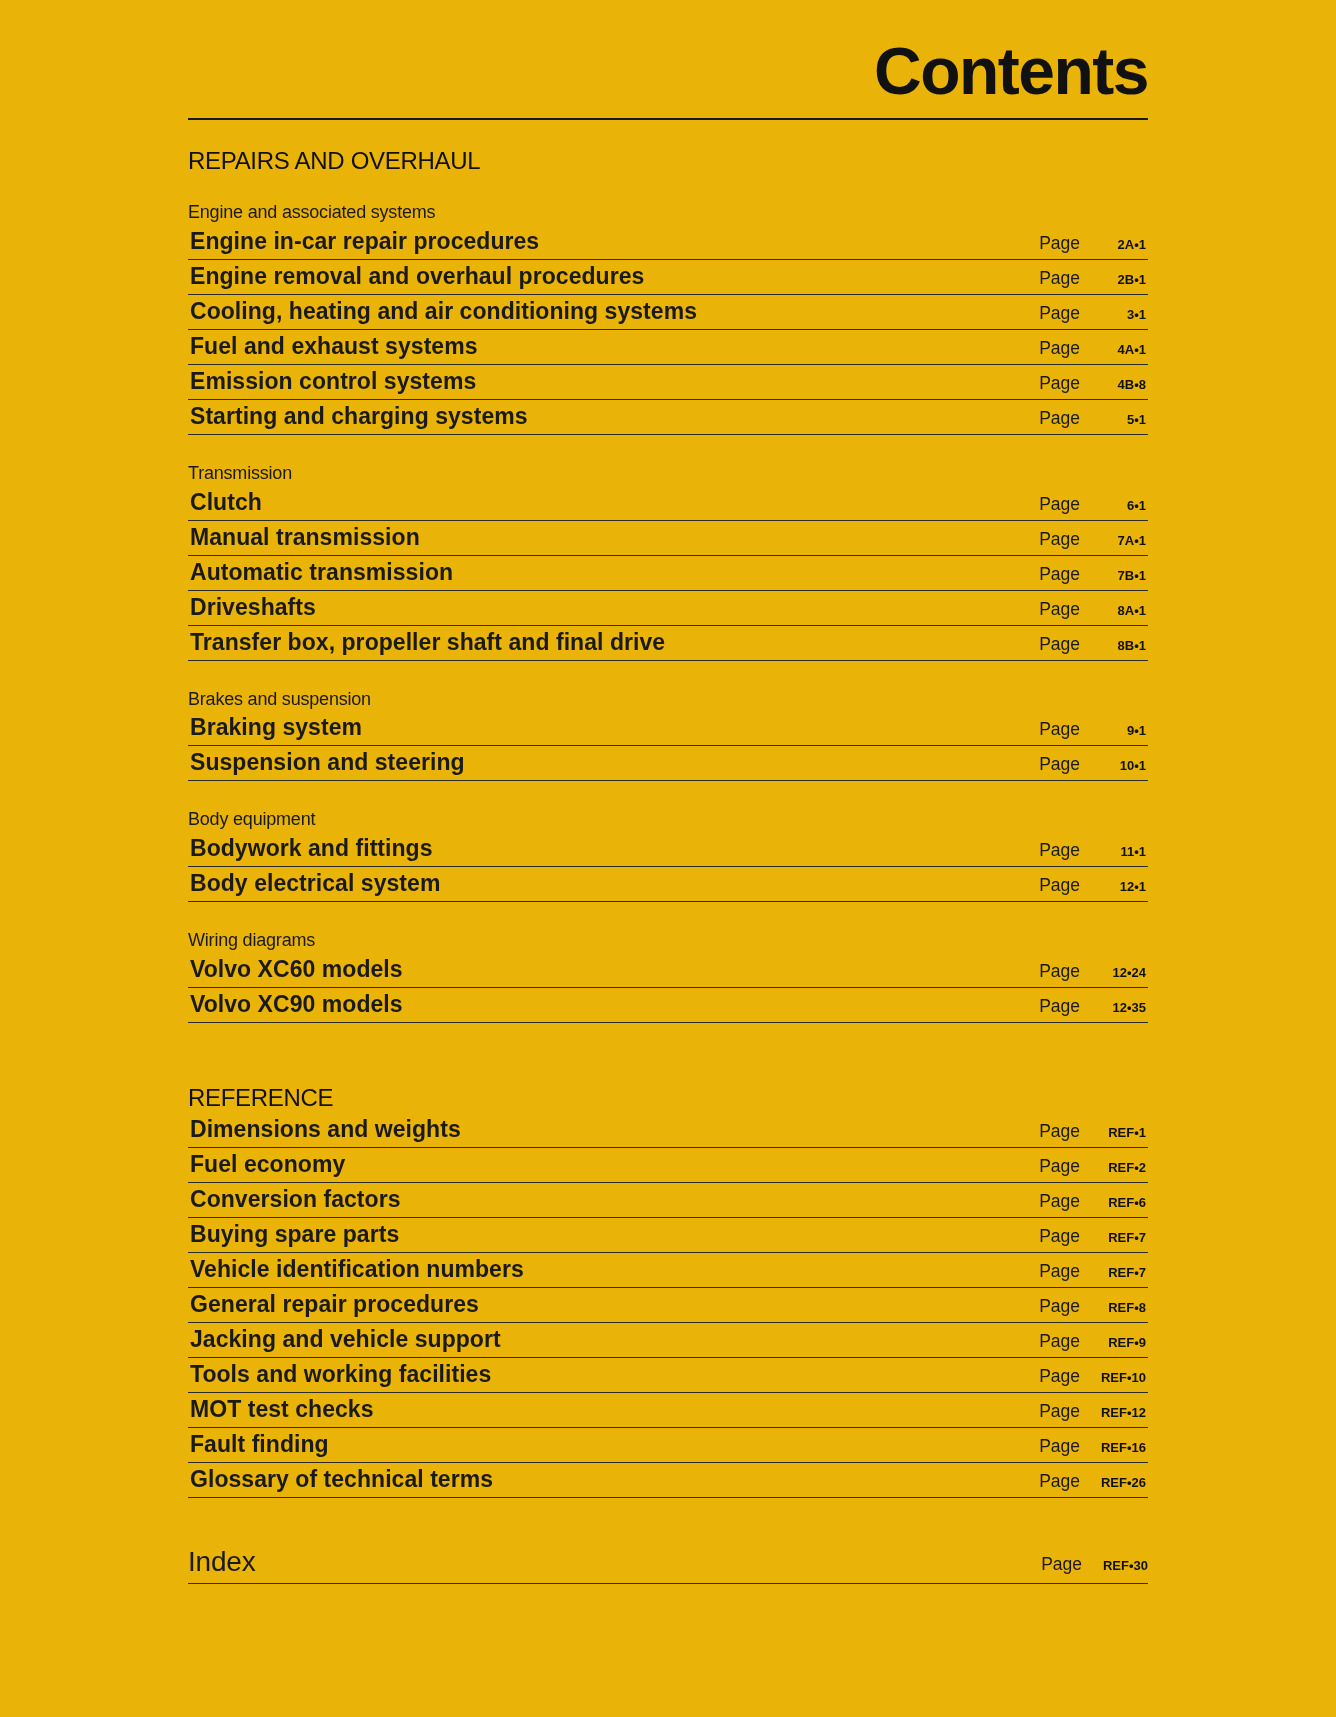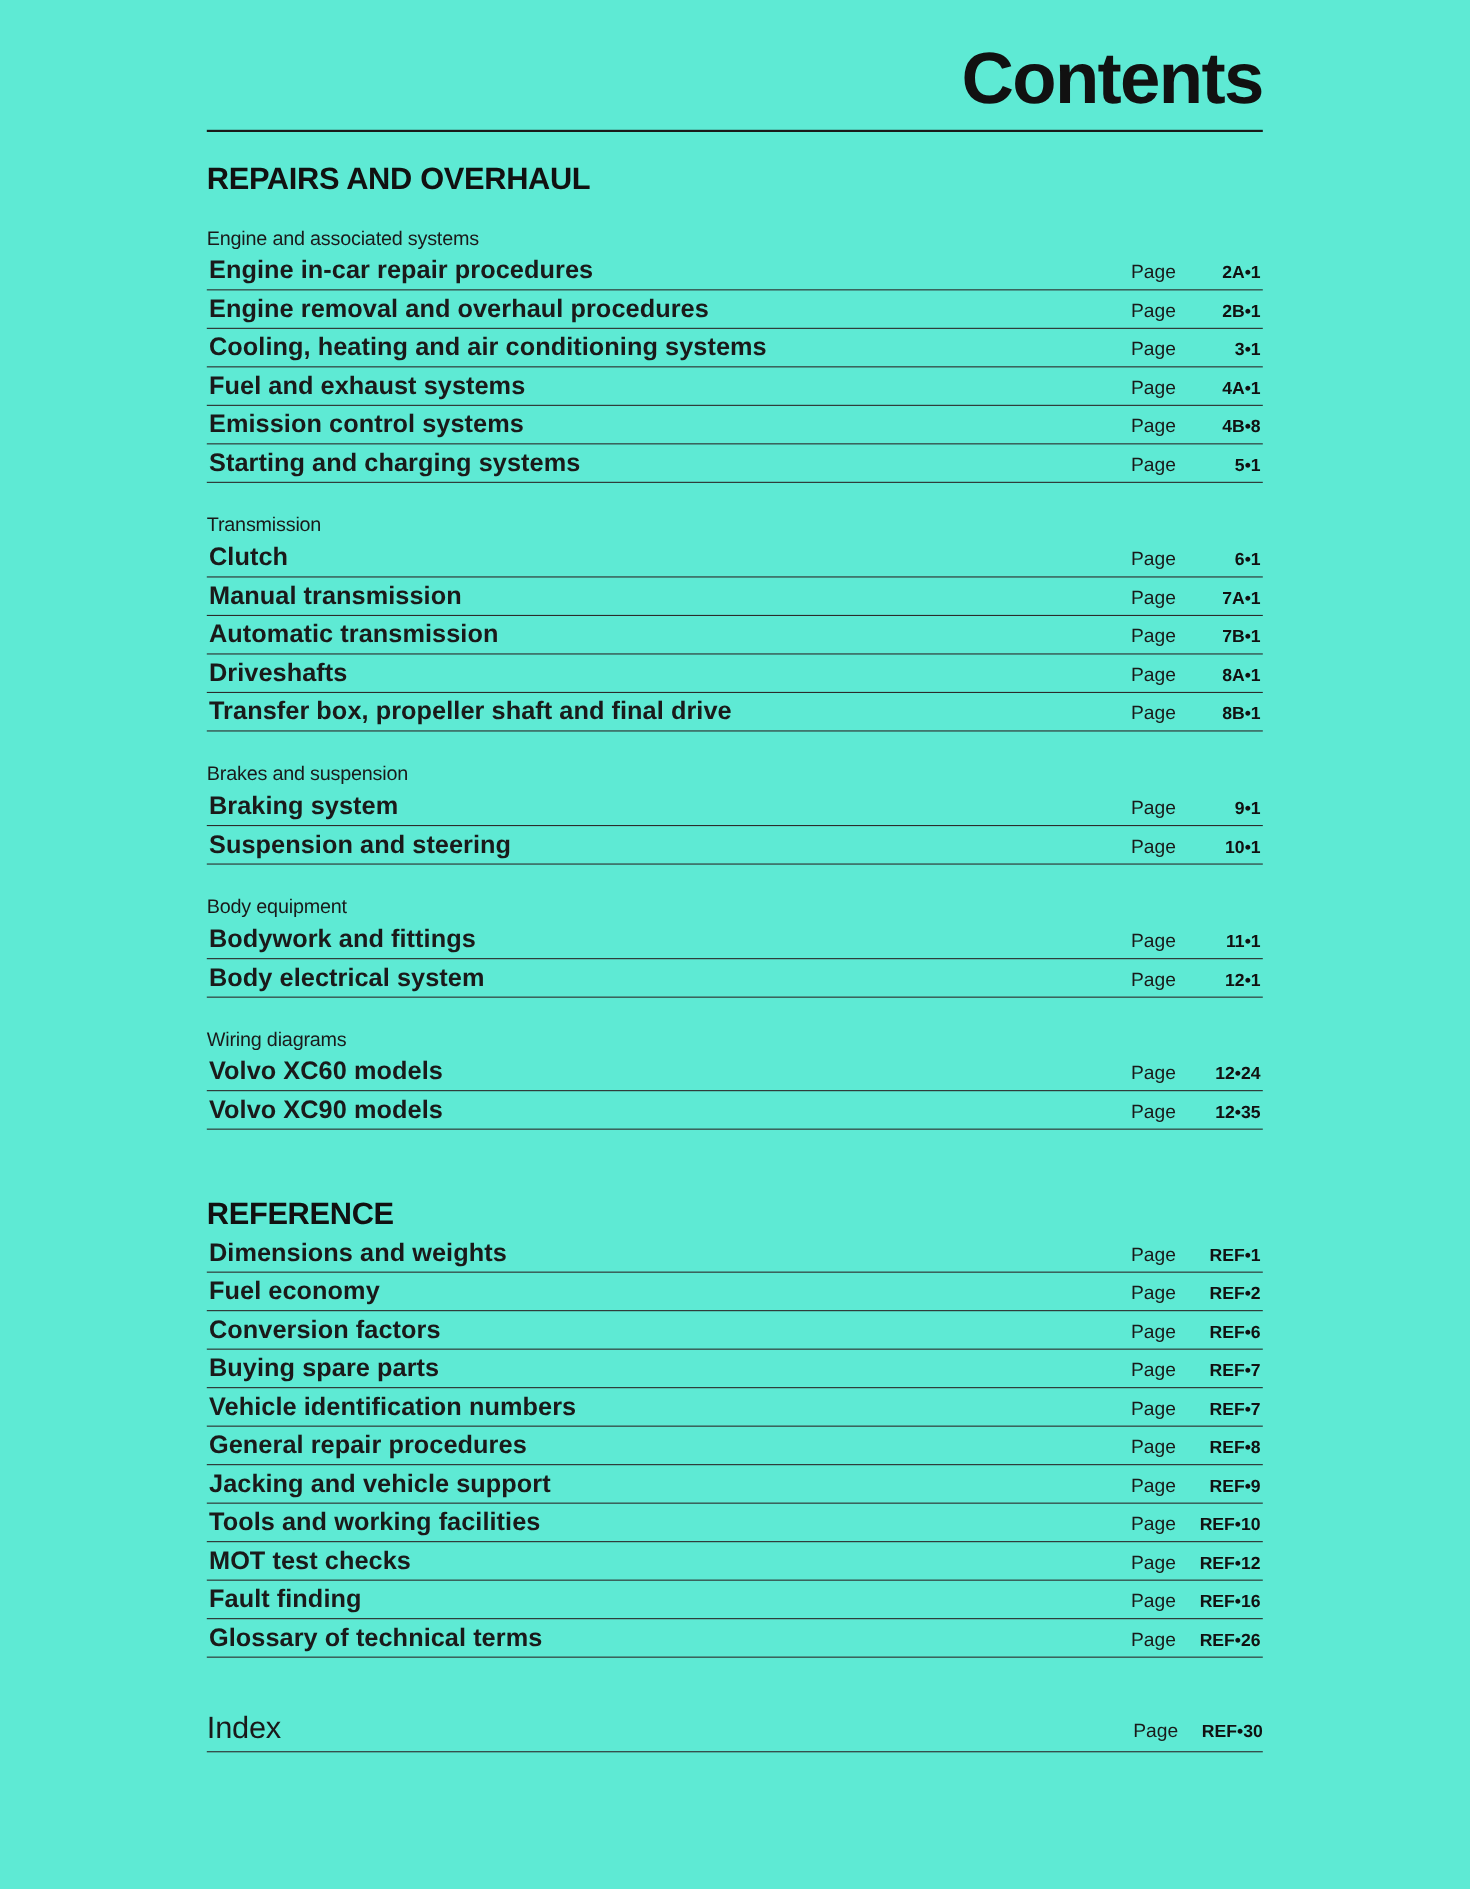--- a/index.html
+++ b/index.html
@@ -12,21 +12,21 @@
   body {
     font-family: "Liberation Sans", sans-serif;
     color: #1a1a1a;
     -webkit-font-smoothing: antialiased;
   }
   .page {
     position: relative;
     width: 1336px;
     height: 1717px;
     margin: 0 auto;
-    background: #5eead4;
+    background: #eab308;
     overflow: hidden;
   }
   .content-area {
     position: absolute;
     left: 188px;
     top: 0;
     width: 960px;
   }
 
   
@@ -45,22 +45,22 @@
   }
   .masthead-rule {
     border: 0;
     border-top: 2.5px solid #1a1a1a;
     margin: 14px 0 0 0;
     width: 100%;
   }
 
   
   .part-title {
-    font-size: 28px;
-    font-weight: bold;
+    font-size: 24px;
+    font-weight: normal;
     letter-spacing: -0.3px;
     margin: 22px 0 0 0;
     line-height: 1.1;
     color: #111111;
   }
   .part-title.reference {
     margin-top: 2px;
   }
 
   
@@ -96,27 +96,26 @@
     display: flex;
     align-items: baseline;
     white-space: nowrap;
   }
   .toc-pageword {
     font-size: 17.5px;
     font-weight: normal;
     color: #1a1a1a;
   }
   .toc-pagenum {
-    font-size: 16px;
+    font-size: 13px;
     font-weight: bold;
     color: #111111;
     display: inline-block;
     min-width: 66px;
     text-align: right;
-    margin-left: 11px;
   }
 
   
   .reference-block {
     margin-top: 62px;
   }
 
   
   .index-block {
     margin-top: 48px;

